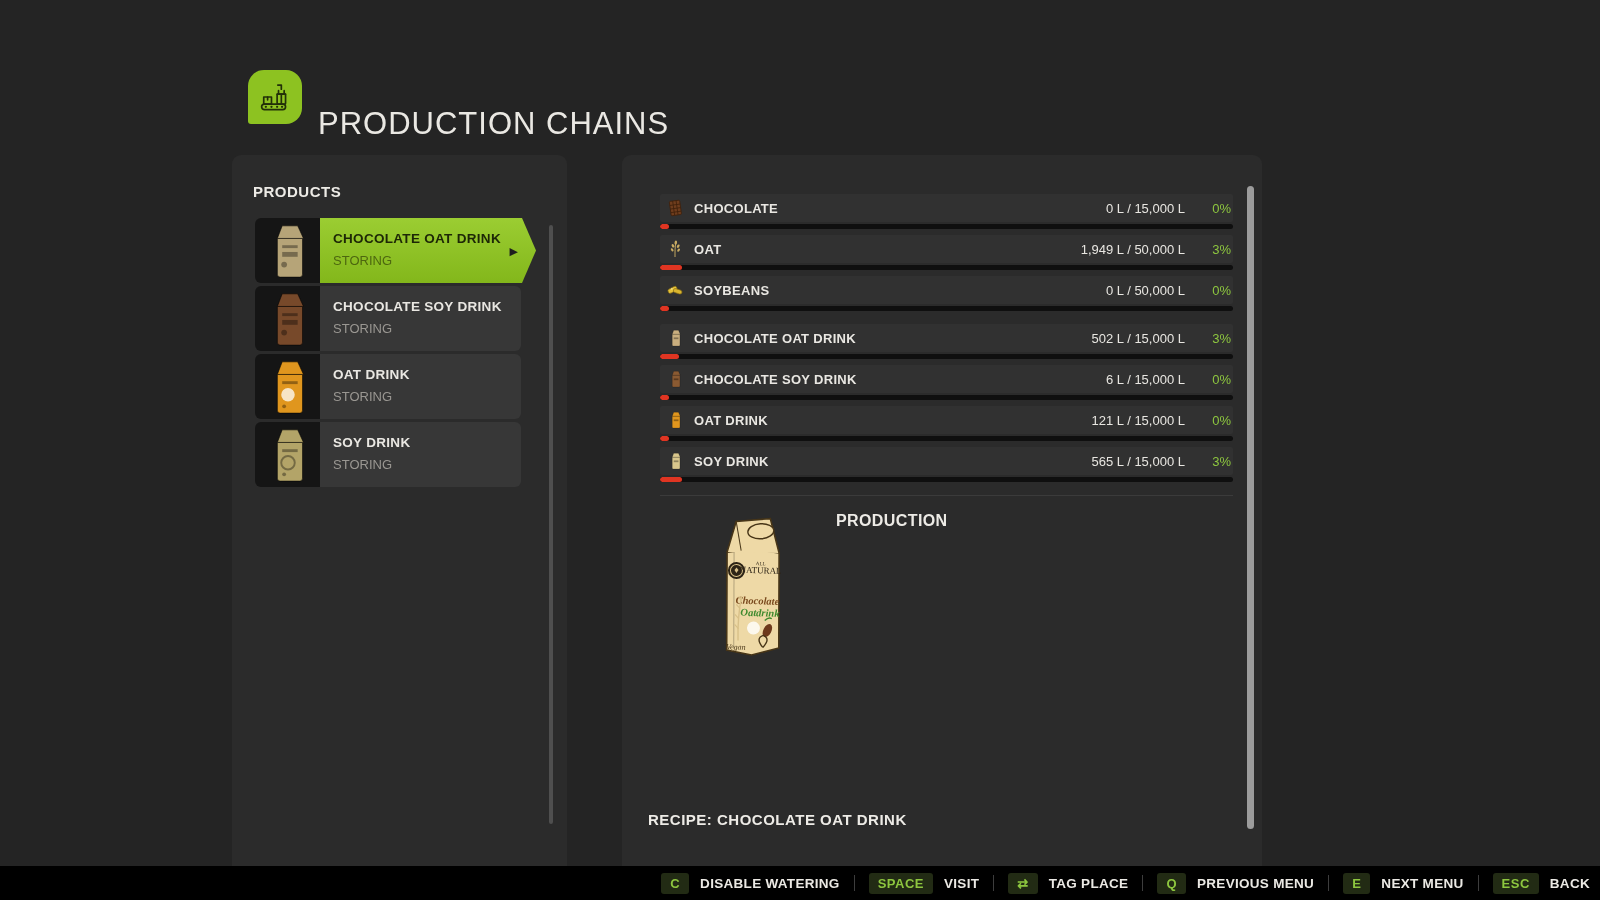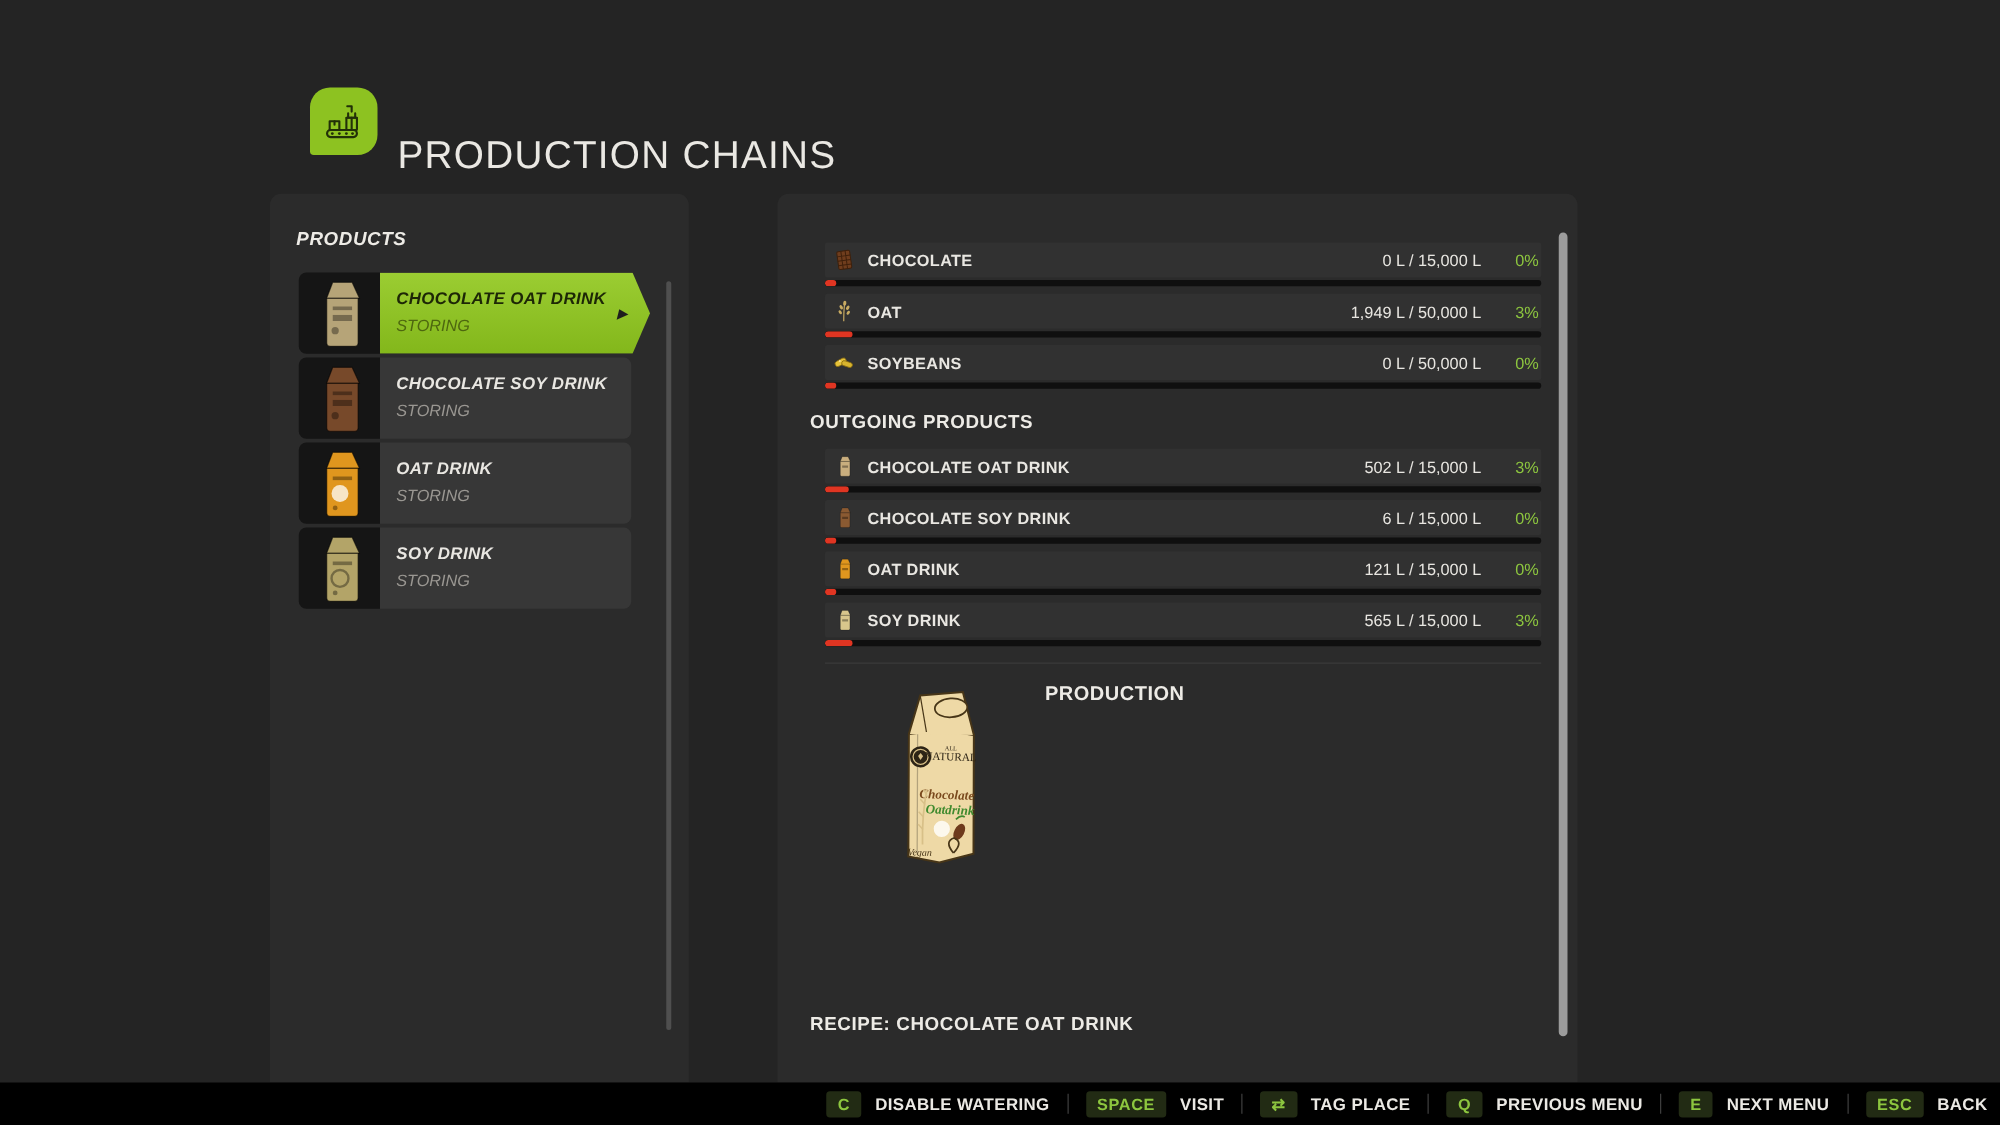--- a/index.html
+++ b/index.html
@@ -9,21 +9,21 @@
   
   .app-icon { position:absolute; left:248px; top:70px; width:54px; height:54px;
               background:#8dc221; border-radius:16px 16px 16px 3px;
               display:flex; align-items:center; justify-content:center; }
   .page-title { position:absolute; left:318px; top:78px; font-size:31px;
                 color:#eae8e3; letter-spacing:1px; font-weight:400;margin-top:28px; }
 
   
   .panel { position:absolute; top:155px; bottom:34px; background:#2b2b2b;
            border-radius:9px 9px 0 0; }
-  .panel-left  { left:216px; width:335px;font-style:italic; }
+  .panel-left  { left:232px; width:335px; }
   .panel-right { left:622px; width:640px; }
   .sec-head { font-size:15px; font-weight:bold; color:#edebe6; letter-spacing:.5px; }
 
   
   .panel-left .sec-head { padding:28px 0 0 21px; }
   .prod-list { margin:18px 0 0 23px; }
   .prod-item { display:flex; height:65px; margin-bottom:3px; }
   .prod-thumb { width:65px; background:#151515; border-radius:6px 0 0 6px;
                 display:flex; align-items:center; justify-content:center; }
   .prod-body { width:201px; background:#373737; border-radius:0 6px 6px 0;
@@ -253,21 +253,20 @@
           <span class="mat-value">0 L / 50,000 L</span>
           <span class="mat-pct">0%</span>
         </div>
         <div class="mat-bar">
             <div class="fill red" style="width: 1.6%;"></div>
           </div>
       </div>
 
     </div>
 
-    <div class="sec-head out-head">OUTGOING PRODUCTS</div>
     <div class="rows">
 
       <div class="mat-row">
         <div class="mat-top">
           <span class="mat-icon">
             <svg class="carton m1" width="13" height="18" viewBox="0 0 44 60">
               <path class="body-c" d="M11 17 h26 v37 a3 3 0 0 1 -3 3 h-20 a3 3 0 0 1 -3 -3 Z"></path>
               <path class="body-c" d="M11 17 L16 4 h16 l6 13 Z"></path>
               <rect class="detail" x="16" y="28" width="16" height="6"></rect>
             </svg>

